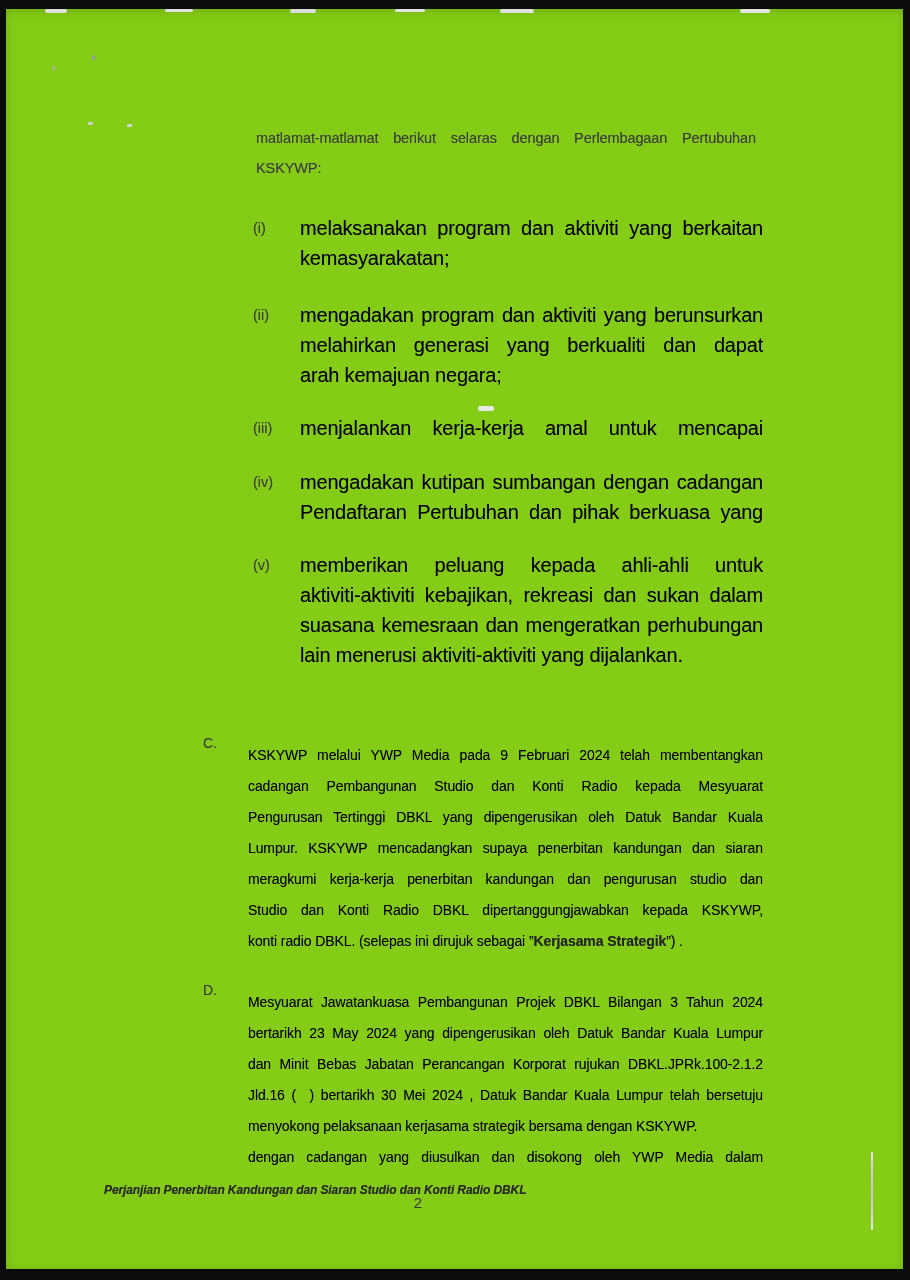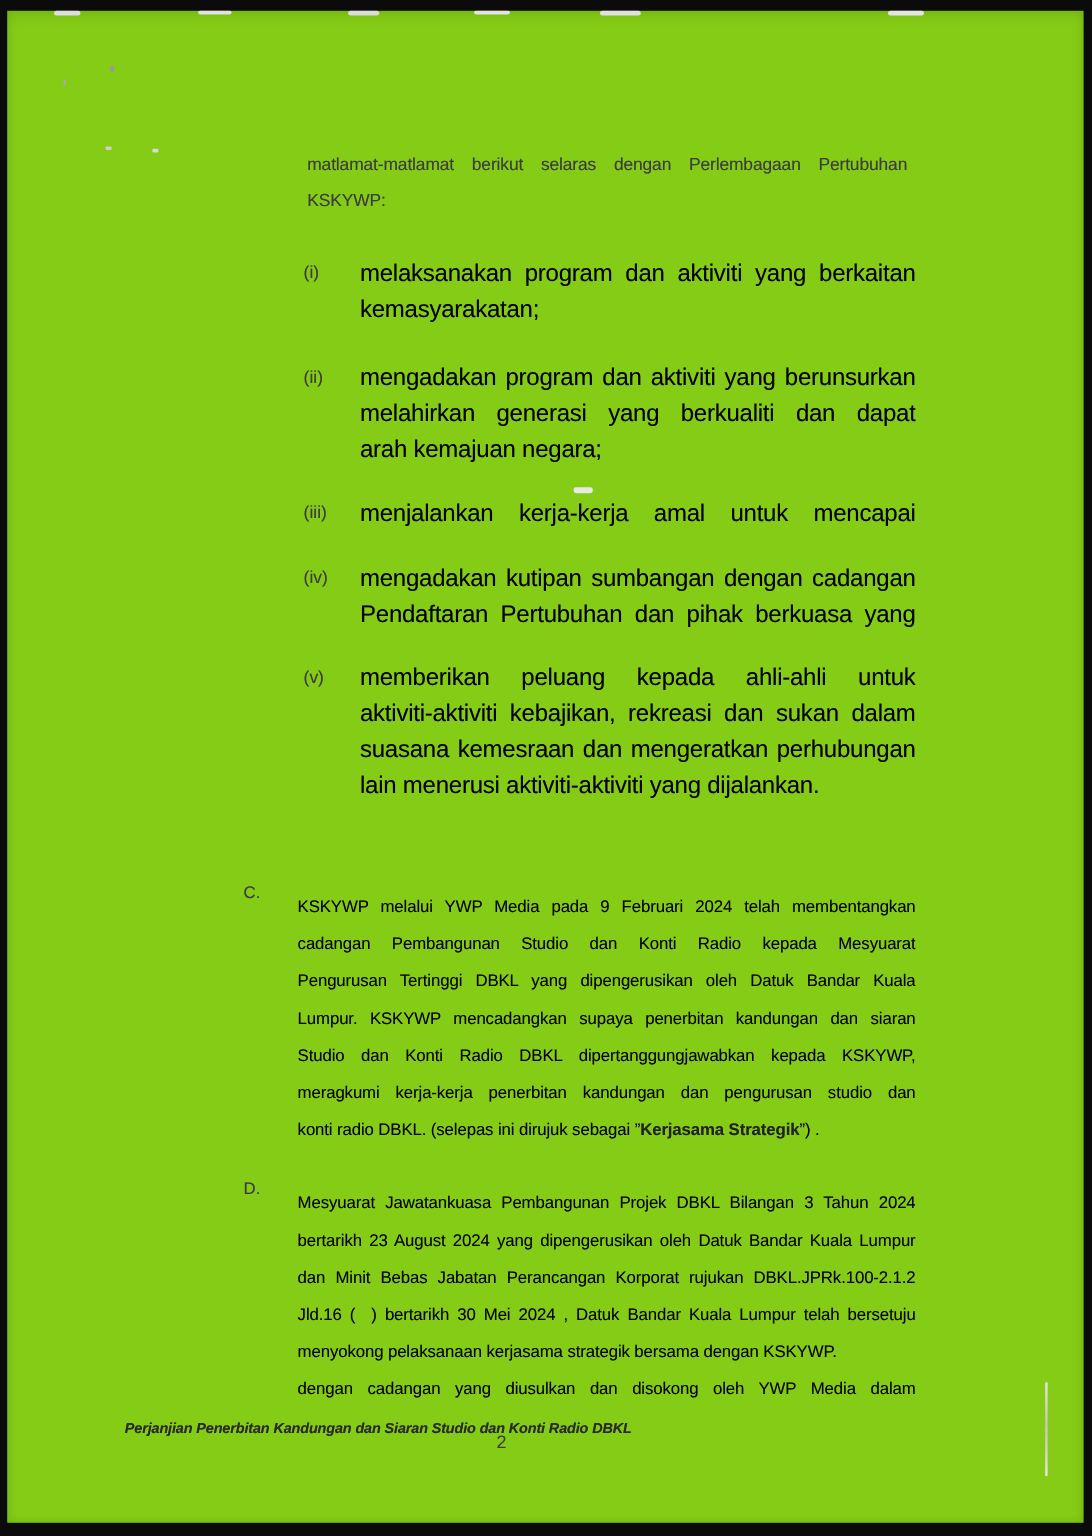--- a/index.html
+++ b/index.html
@@ -130,31 +130,31 @@
         </div>
     </div>
 
     <div class="lpara" style="top:719px">
       <div class="plabel">C.</div>
       <div class="ptext">
           <div class="line"><span>KSKYWP melalui YWP Media pada 9 Februari 2024 telah membentangkan</span></div>
           <div class="line"><span>cadangan Pembangunan Studio dan Konti Radio kepada Mesyuarat</span></div>
           <div class="line"><span>Pengurusan Tertinggi DBKL yang dipengerusikan oleh Datuk Bandar Kuala</span></div>
           <div class="line"><span>Lumpur. KSKYWP mencadangkan supaya penerbitan kandungan dan siaran</span></div>
+          <div class="line"><span>meragkumi kerja-kerja penerbitan kandungan dan pengurusan studio dan</span></div>
           <div class="line"><span>Studio dan Konti Radio DBKL dipertanggungjawabkan kepada KSKYWP,</span></div>
-          <div class="line"><span>meragkumi kerja-kerja penerbitan kandungan dan pengurusan studio dan</span></div>
           <div class="line last"><span>konti radio DBKL. (selepas ini dirujuk sebagai ”</span><span class="b">Kerjasama Strategik</span><span>”) .</span></div>
         </div>
     </div>
 
     <div class="lpara" style="top:966px">
       <div class="plabel">D.</div>
       <div class="ptext">
           <div class="line"><span>Mesyuarat Jawatankuasa Pembangunan Projek DBKL Bilangan 3 Tahun 2024</span></div>
-          <div class="line"><span>bertarikh 23 August 2024 yang dipengerusikan oleh Datuk Bandar Kuala Lumpur</span></div>
+          <div class="line"><span>bertarikh 23 May 2024 yang dipengerusikan oleh Datuk Bandar Kuala Lumpur</span></div>
           <div class="line"><span>dan Minit Bebas Jabatan Perancangan Korporat rujukan DBKL.JPRk.100-2.1.2</span></div>
           <div class="line"><span>Jld.16 (&nbsp;&nbsp;) bertarikh 30 Mei 2024 , Datuk Bandar Kuala Lumpur telah bersetuju</span></div>
           <div class="line last"><span>menyokong pelaksanaan kerjasama strategik bersama dengan KSKYWP.</span></div>
           <div class="line"><span>dengan cadangan yang diusulkan dan disokong oleh YWP Media dalam</span></div>
         </div>
     </div>
 
     <div class="footer-title">Perjanjian Penerbitan Kandungan dan Siaran Studio dan Konti Radio DBKL</div>
     <div class="page-number">2</div>
 

